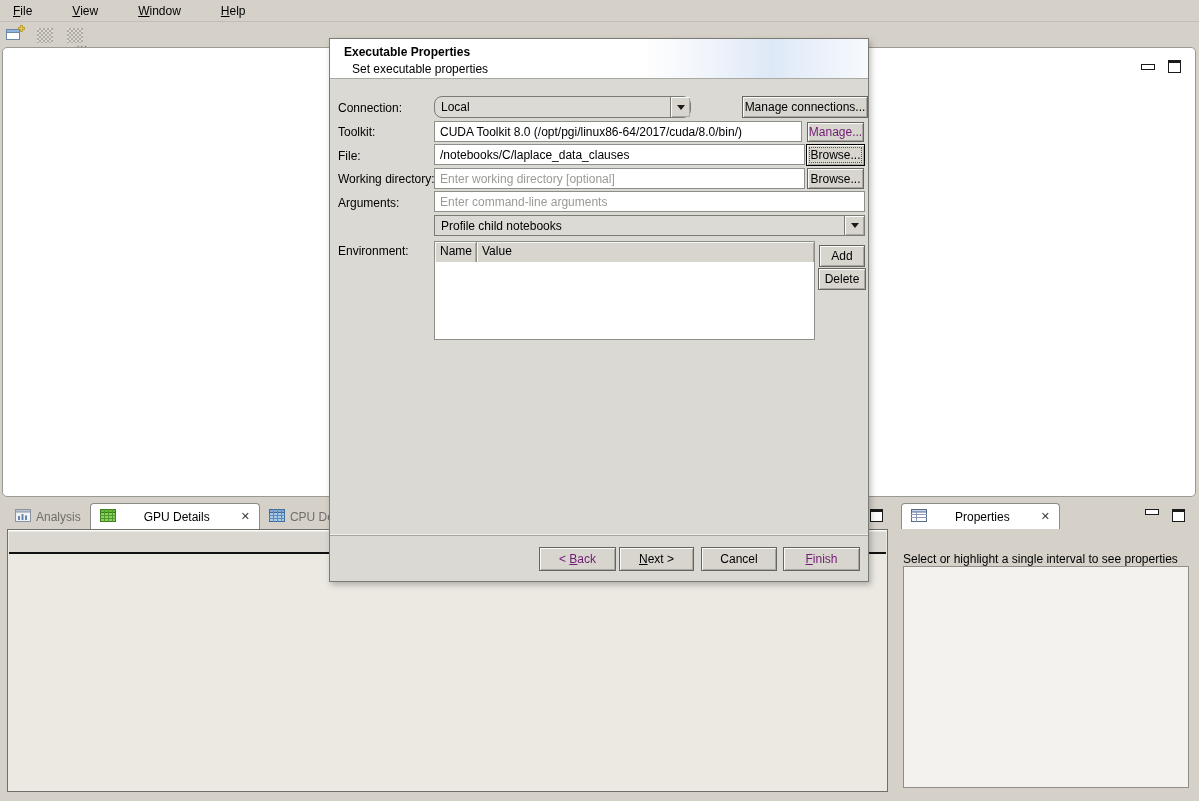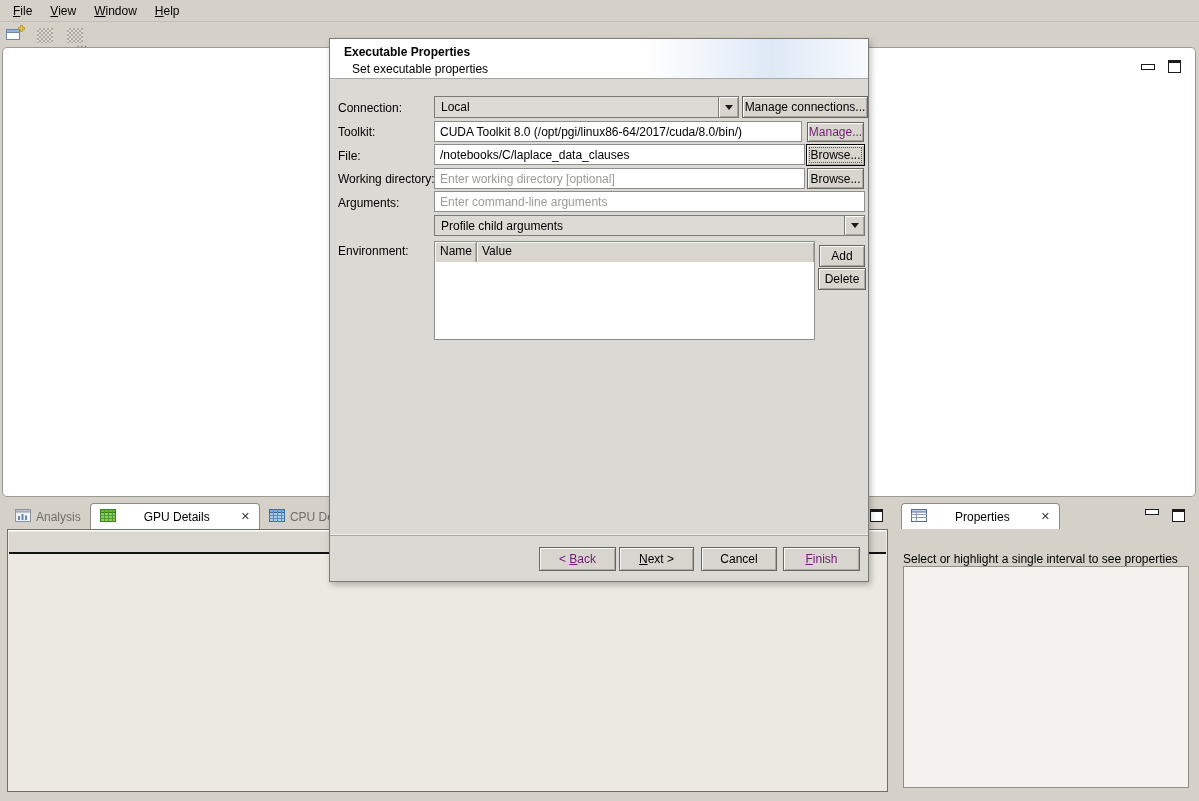--- a/index.html
+++ b/index.html
@@ -6,21 +6,21 @@
   body{
     width:1199px;height:801px;overflow:hidden;
     font-family:"Liberation Sans","DejaVu Sans",sans-serif;
     background:#d5d1c9;font-size:12px;color:#000;
     -webkit-font-smoothing:antialiased;
   }
   .app{position:relative;width:1199px;height:801px;}
 
   
   .menubar{position:absolute;left:0;top:0;width:100%;height:22px;
-    background:#d5d1c9;border-bottom:1px solid #c2beb6;display:flex;align-items:center;padding-left:4px;box-sizing:border-box;}
+    background:#d5d1c9;border-bottom:1px solid #c2beb6;display:flex;align-items:center;padding-left:4px;box-sizing:border-box;gap:22px;}
   .menu-item{padding:3px 9px;cursor:default;}
   .menu-item u{text-decoration:underline;}
 
   
   .toolbar{position:absolute;left:0;top:23px;width:100%;height:24px;background:#d5d1c9;display:flex;align-items:center;padding-left:4px;box-sizing:border-box;gap:8px;}
   .tool-btn{position:relative;width:22px;height:20px;border:none;background:transparent;padding:1px;display:flex;align-items:center;justify-content:center;}
   .checker{width:16px;height:15px;background-color:#c8c5be;
     background-image:repeating-conic-gradient(#aeaba4 0% 25%, #ddd9d2 0% 50%);
     background-size:4px 4px;}
   .tool-dots{position:absolute;right:-2px;bottom:-4px;font-size:10px;color:#6a6a64;letter-spacing:1px;}
@@ -206,21 +206,21 @@
     <div class="props-box"></div>
   </div>
 
   <div class="dialog">
     <div class="dlg-header">
       <div class="dlg-title">Executable Properties</div>
       <div class="dlg-subtitle">Set executable properties</div>
     </div>
 
     <span class="dlg-label" style="top:62px;">Connection:</span>
-    <div class="combo" style="left:104px;top:57px;width:305px;">
+    <div class="combo" style="left:104px;top:57px;width:257px;border-radius:8px;">
       <span class="combo-text">Local</span>
       <span class="arrow-btn">
           <span class="arrow-glyph"></span>
         </span>
     </div>
     <button class="btn" style="left:412px;top:57px;width:126px;height:22px;">Manage connections...</button>
 
     <span class="dlg-label" style="top:86px;">Toolkit:</span>
     <input class="textinput" style="left: 104px; top: 82px; width: 368px;" value="CUDA Toolkit 8.0 (/opt/pgi/linux86-64/2017/cuda/8.0/bin/)">
     <button class="btn disabled" style="left:477px;top:83px;width:57px;height:20px;" disabled="">Manage...</button>
@@ -230,21 +230,21 @@
     <button class="btn focused" style="left:476px;top:105px;width:59px;height:22px;">Browse...</button>
 
     <span class="dlg-label" style="top:133px;">Working directory:</span>
     <input class="textinput" style="left: 104px; top: 129px; width: 371px;" placeholder="Enter working directory [optional]">
     <button class="btn" style="left:477px;top:129px;width:57px;height:21px;">Browse...</button>
 
     <span class="dlg-label" style="top:157px;">Arguments:</span>
     <input class="textinput" style="left: 104px; top: 152px; width: 431px;" placeholder="Enter command-line arguments">
 
     <div class="combo" style="left:104px;top:176px;width:431px;height:21px;">
-      <span class="combo-text">Profile child arguments</span>
+      <span class="combo-text">Profile child notebooks</span>
       <span class="arrow-btn">
           <span class="arrow-glyph"></span>
         </span>
     </div>
 
     <span class="dlg-label" style="top:205px;">Environment:</span>
     <div class="env-table" style="left:104px;top:202px;width:381px;height:99px;">
       <div class="env-head">
         <span class="env-col name">Name</span>
         <span class="env-col value">Value</span>

